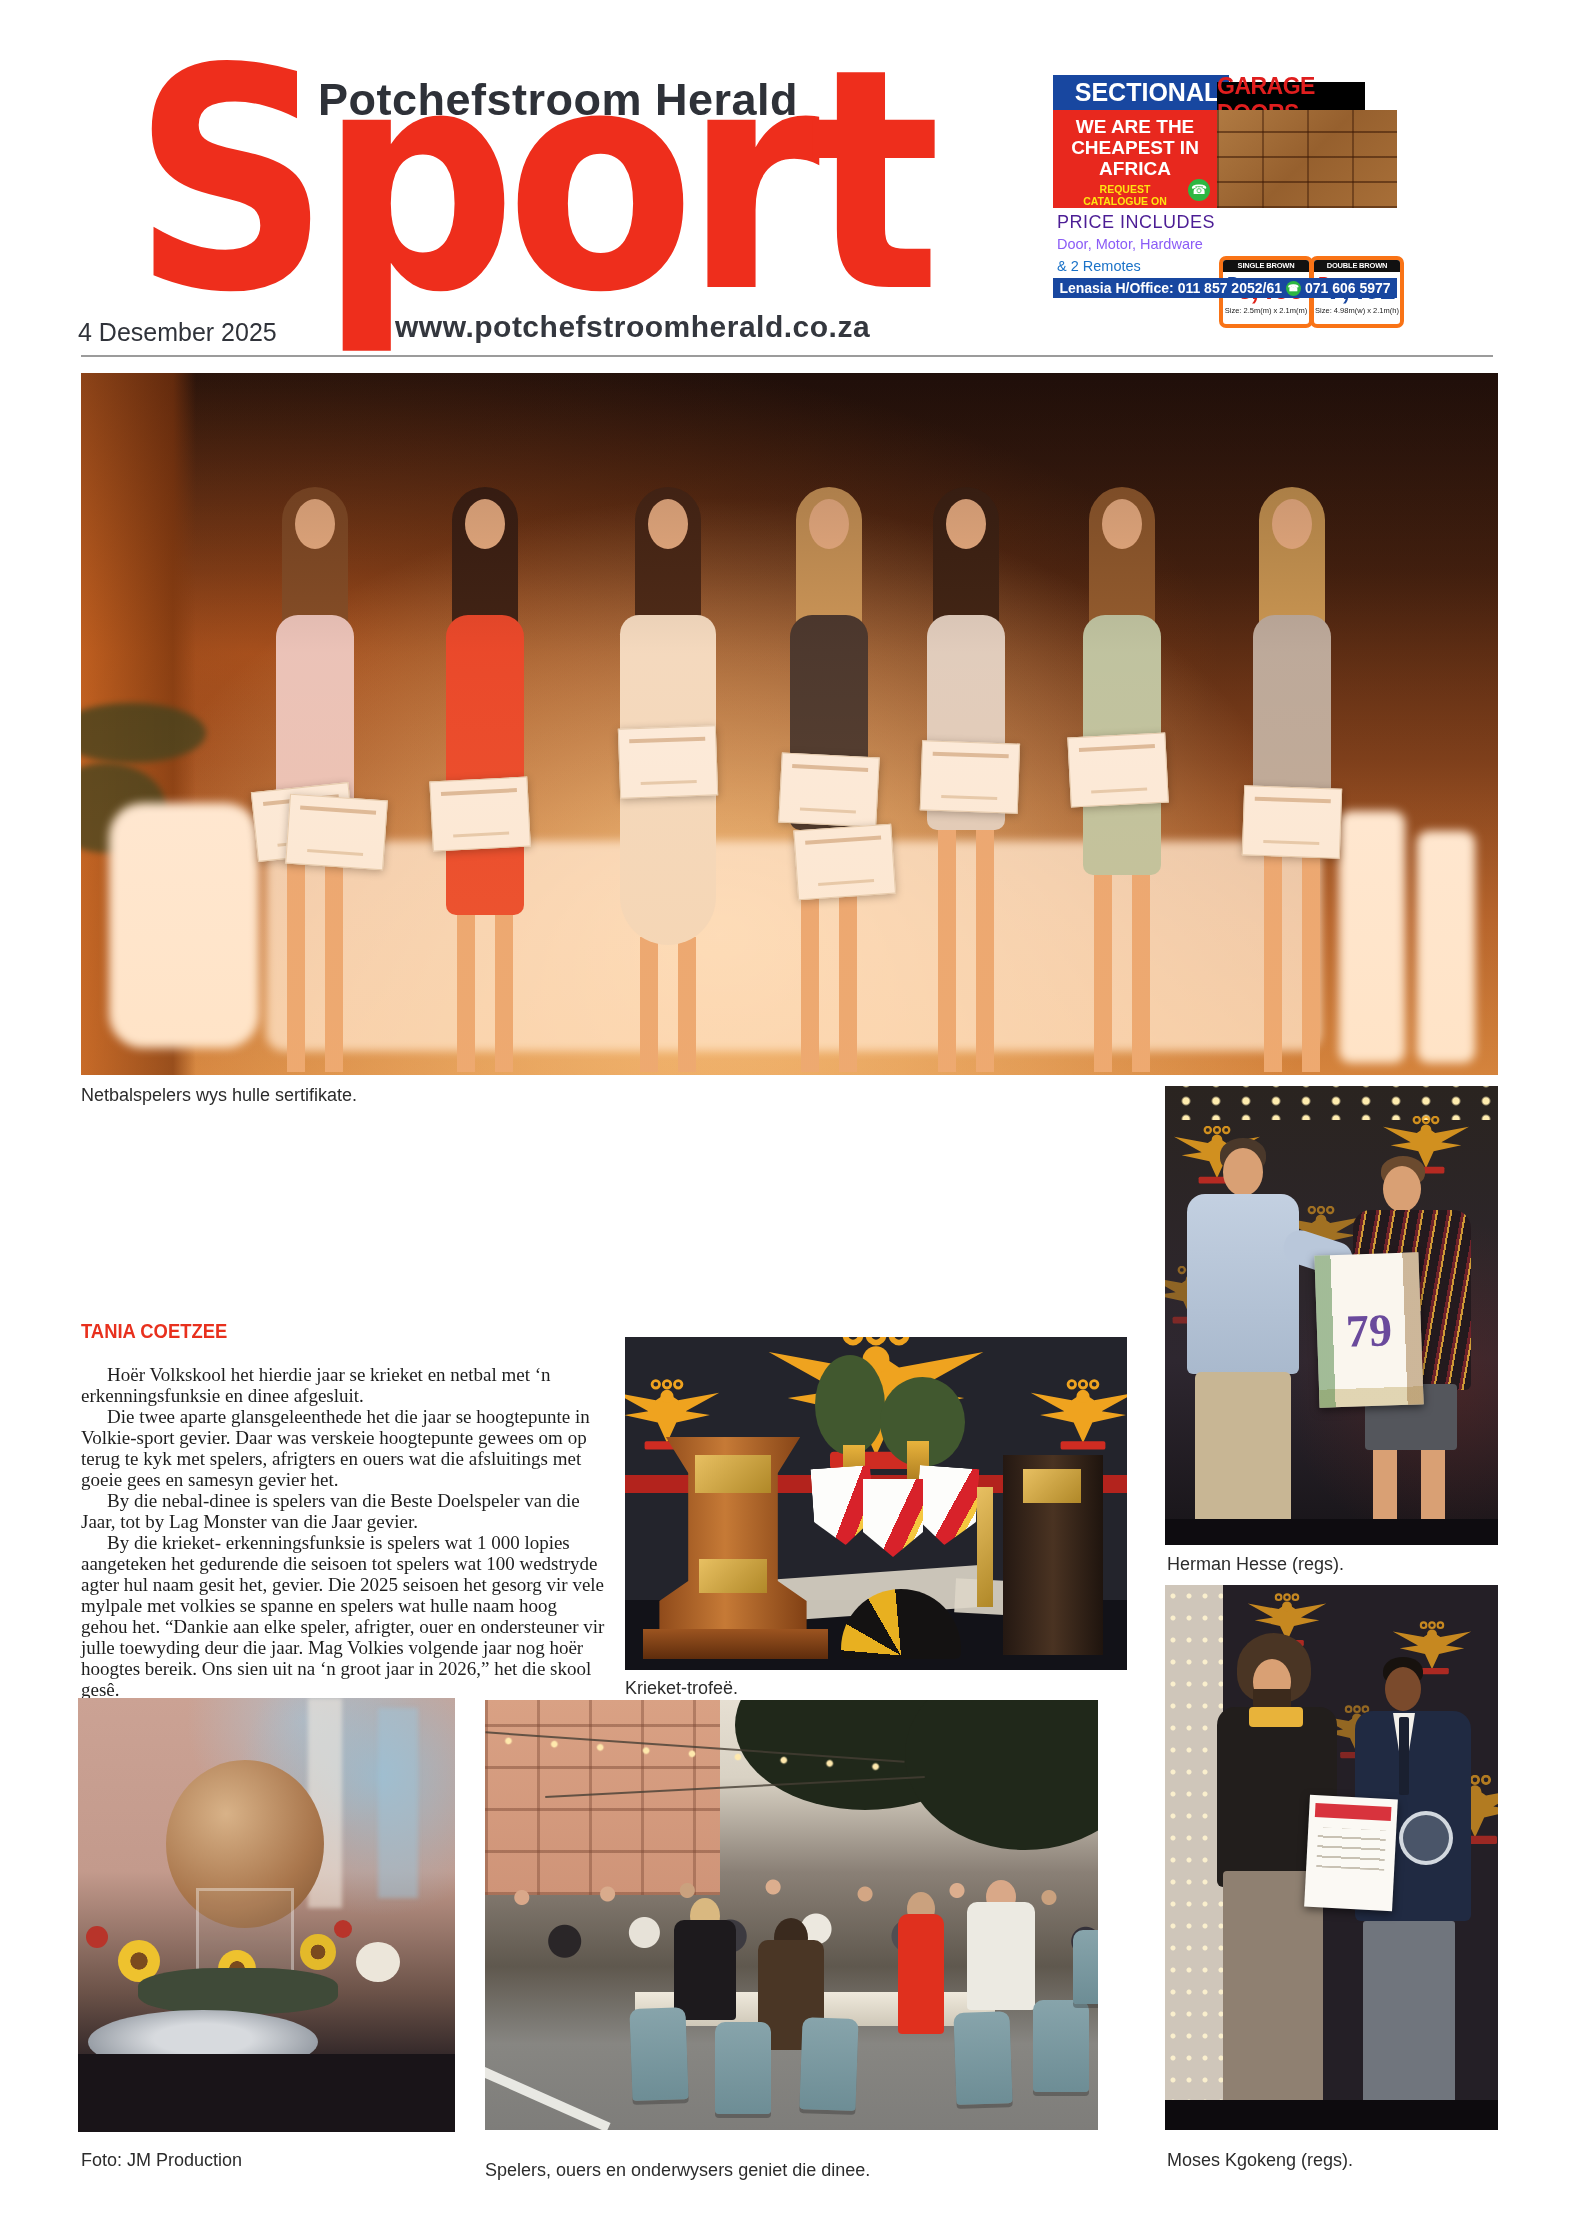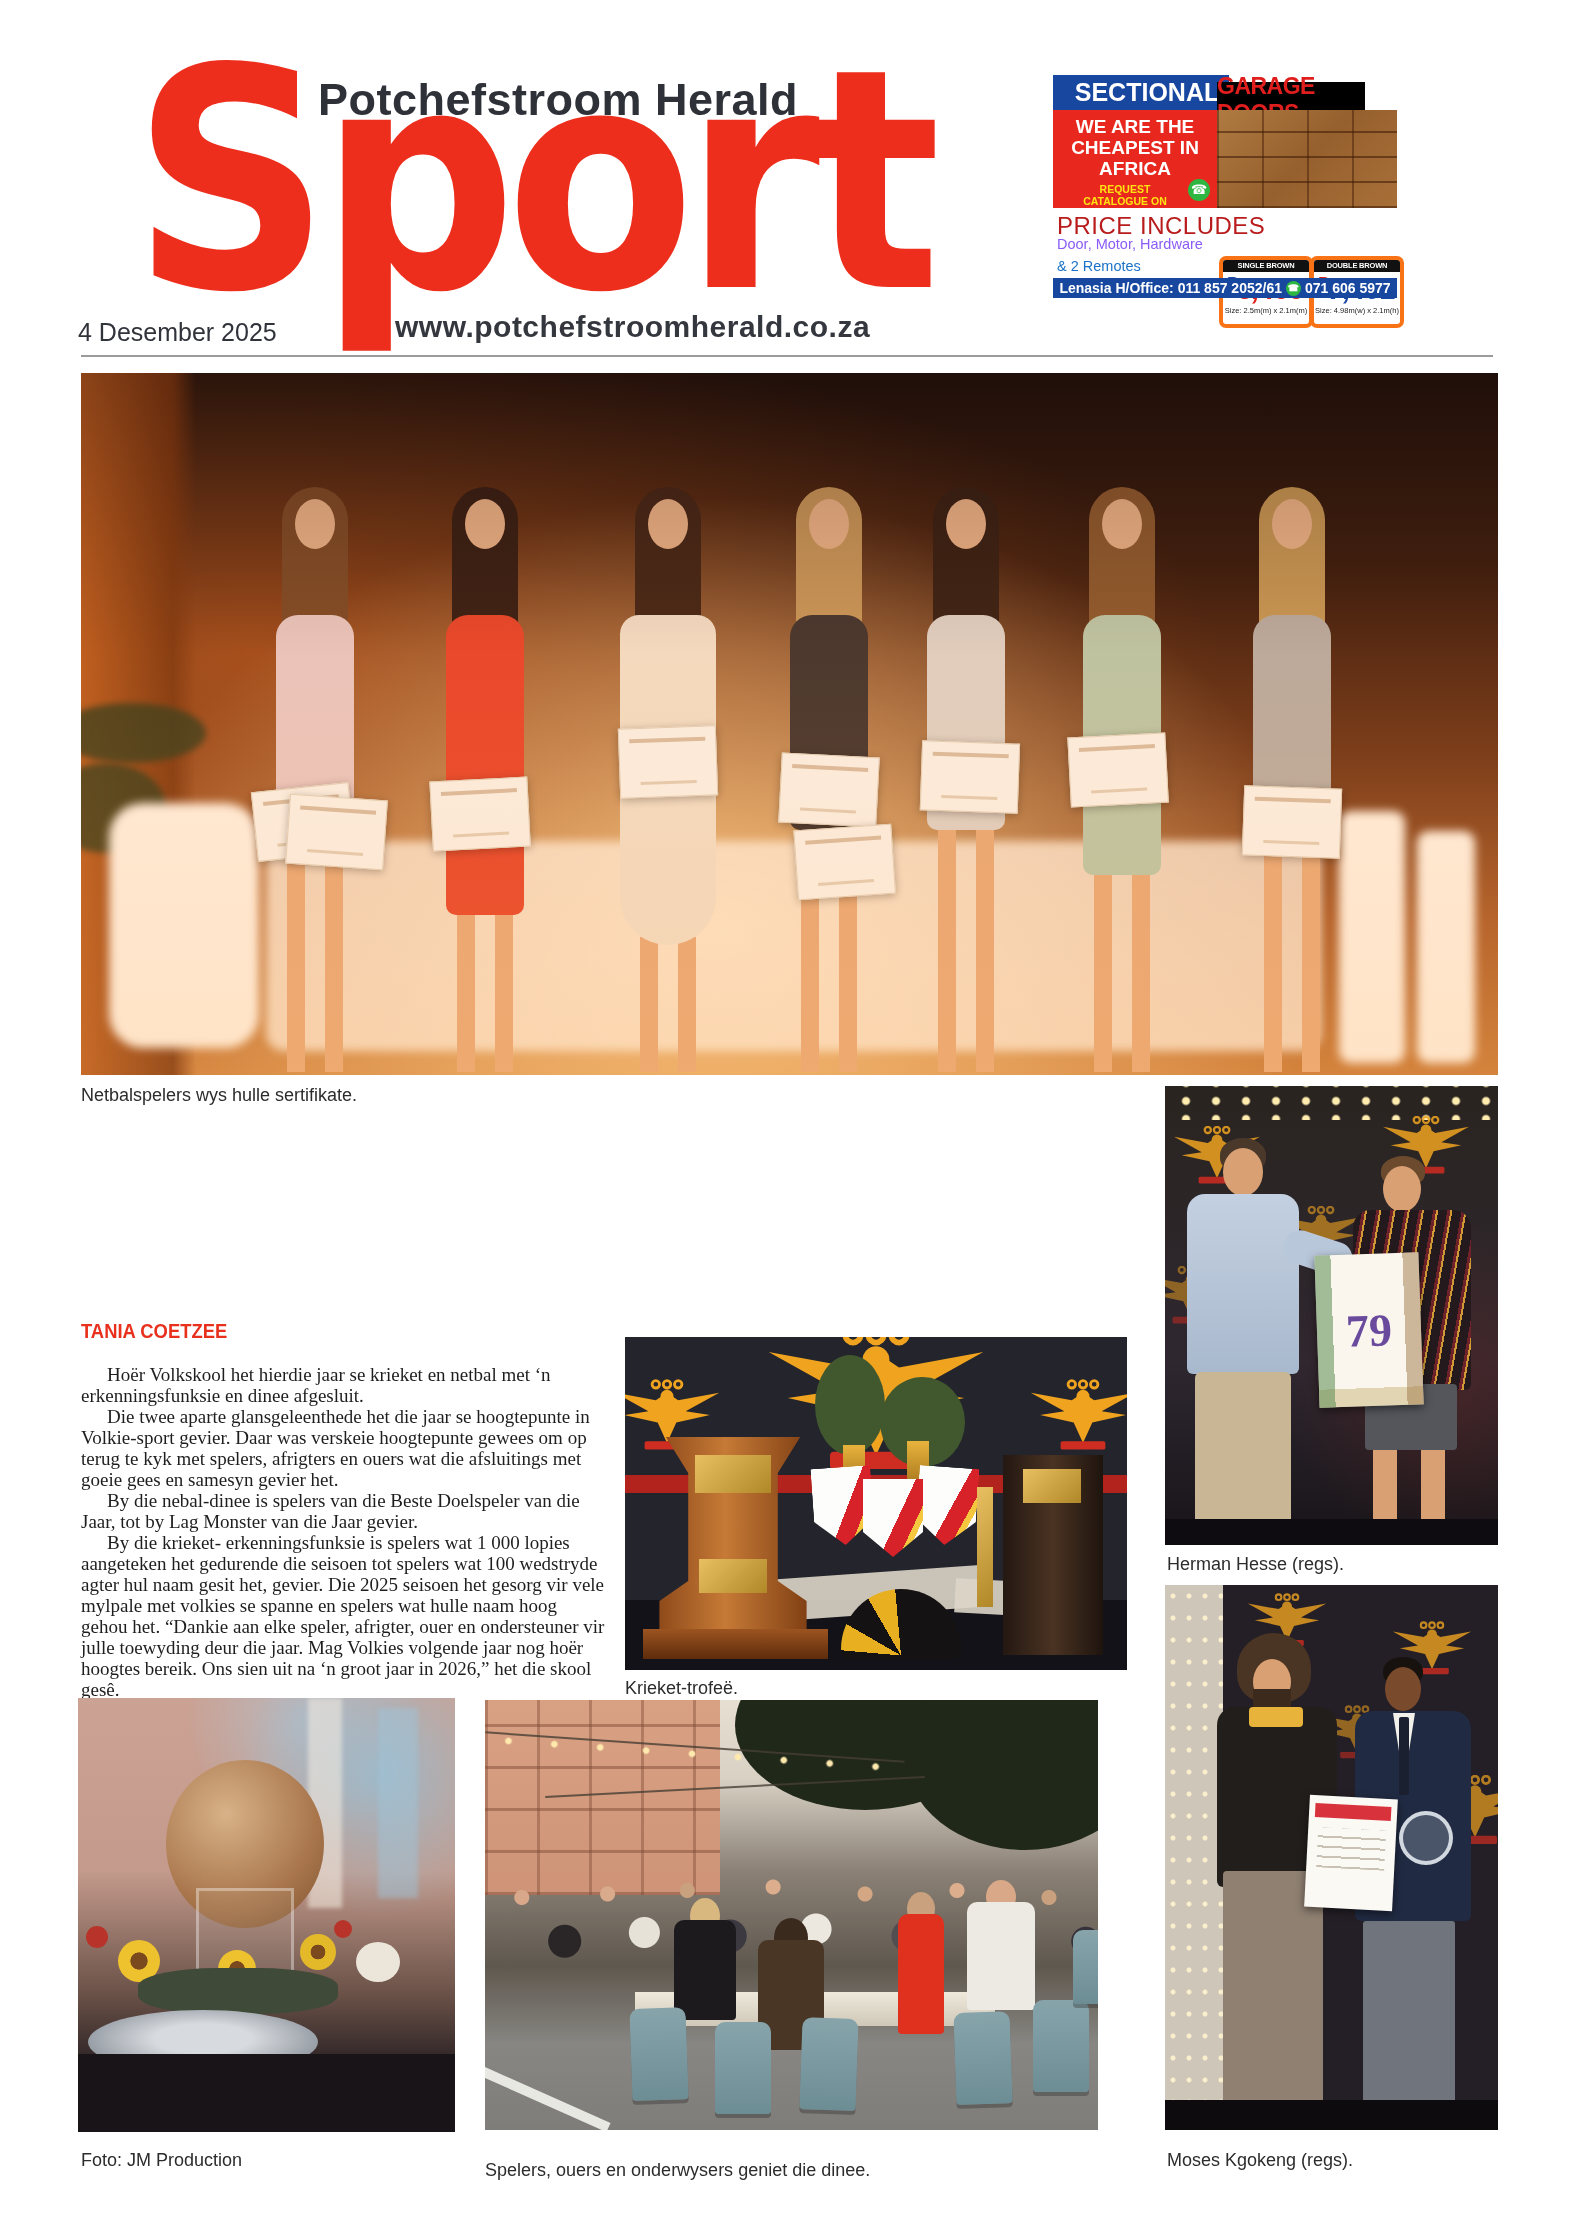--- a/index.html
+++ b/index.html
@@ -25,21 +25,21 @@
   .ad .cheap{font-size:19px;font-weight:bold;line-height:21px;padding-top:6px;}
   .ad .req{color:#ffe411;font-size:10.5px;font-weight:bold;line-height:12px;margin-top:4px;padding:0 4px 0 6px;display:inline-block;width:118px;vertical-align:top;}
   .wa{display:inline-block;width:22px;height:22px;border-radius:50%;background:#2db742;color:#fff;
       font-size:13px;line-height:22px;text-align:center;vertical-align:middle;}
   .ad .door{position:absolute;left:164px;top:35px;width:180px;height:98px;
       background:
         repeating-linear-gradient(0deg,rgba(60,25,5,.55) 0 2px,transparent 2px 25px),
         repeating-linear-gradient(90deg,rgba(60,25,5,.45) 0 2px,transparent 2px 45px),
         linear-gradient(135deg,#b07a42,#96602e 50%,#a86f38);}
   .ad .mid{position:absolute;left:0;top:133px;width:344px;height:70px;background:#fff;}
-  .ad .pi{position:absolute;left:4px;top:4px;font-size:24px;color:#b91c1c;letter-spacing:.5px;}
+  .ad .pi{position:absolute;left:4px;top:4px;font-size:18px;color:#4c1d95;letter-spacing:.5px;}
   .ad .inc1{position:absolute;left:4px;top:28px;font-size:14.5px;color:#8b5cf6;}
   .ad .inc2{position:absolute;left:4px;top:50px;font-size:14.5px;color:#1a72c8;}
   .pricebox{position:absolute;top:2px;width:86px;height:64px;border:4px solid #f97316;border-radius:7px;background:#fff;overflow:hidden;margin-top:46px;}
   .pricebox .ph{background:#111;color:#fff;font-size:7.5px;font-weight:bold;text-align:center;height:12px;line-height:12px;letter-spacing:-.2px;}
   .pricebox .pv{text-align:center;font-weight:bold;font-style:italic;font-size:29px;line-height:34px;letter-spacing:-1px;}
   .pricebox .pv .cur{font-size:15px;font-style:normal;vertical-align:top;line-height:20px;}
   .pricebox .ps{font-size:7.5px;text-align:center;color:#222;line-height:9px;}
   .ad .bar{position:absolute;left:0;top:203px;width:344px;height:20px;background:#1847a0;color:#fff;
            font-weight:bold;font-size:14px;display:flex;align-items:center;justify-content:center;gap:4px;}
   .ad .bar .wa{width:15px;height:15px;font-size:9px;line-height:15px;}

